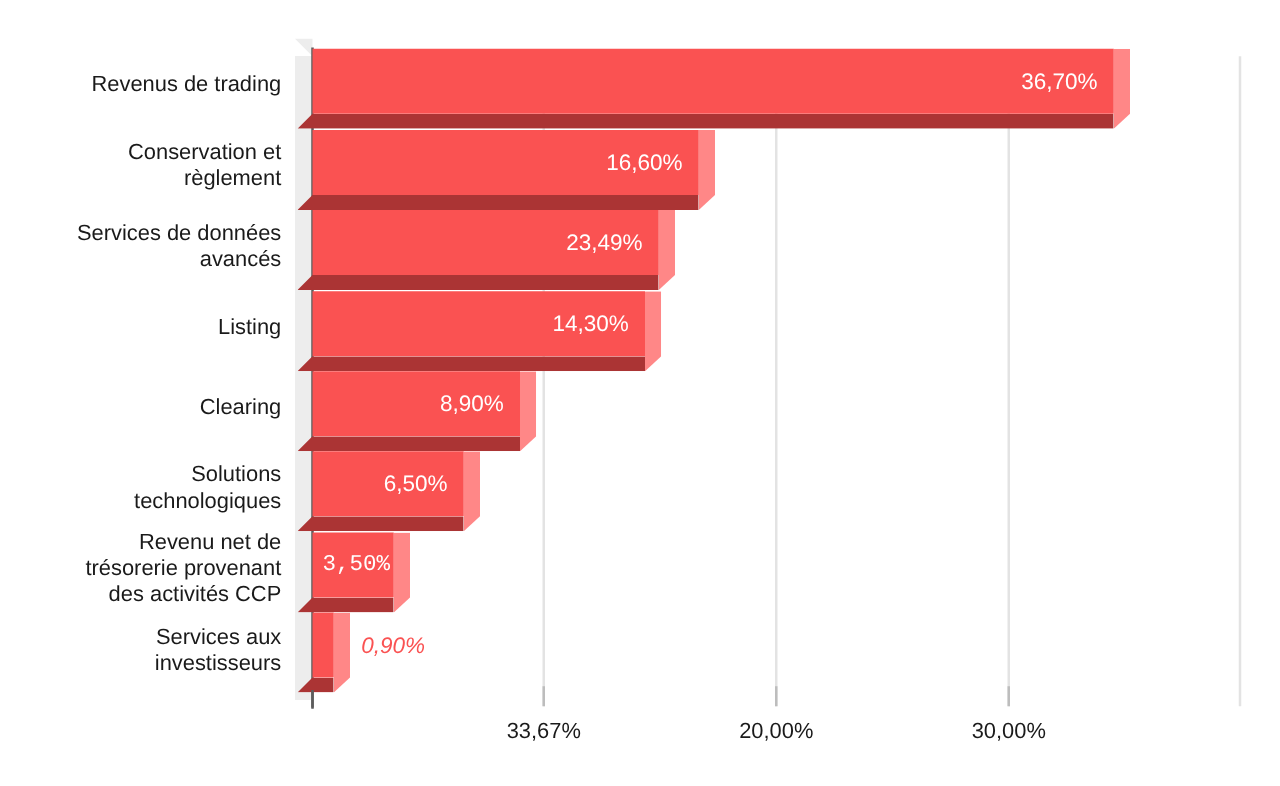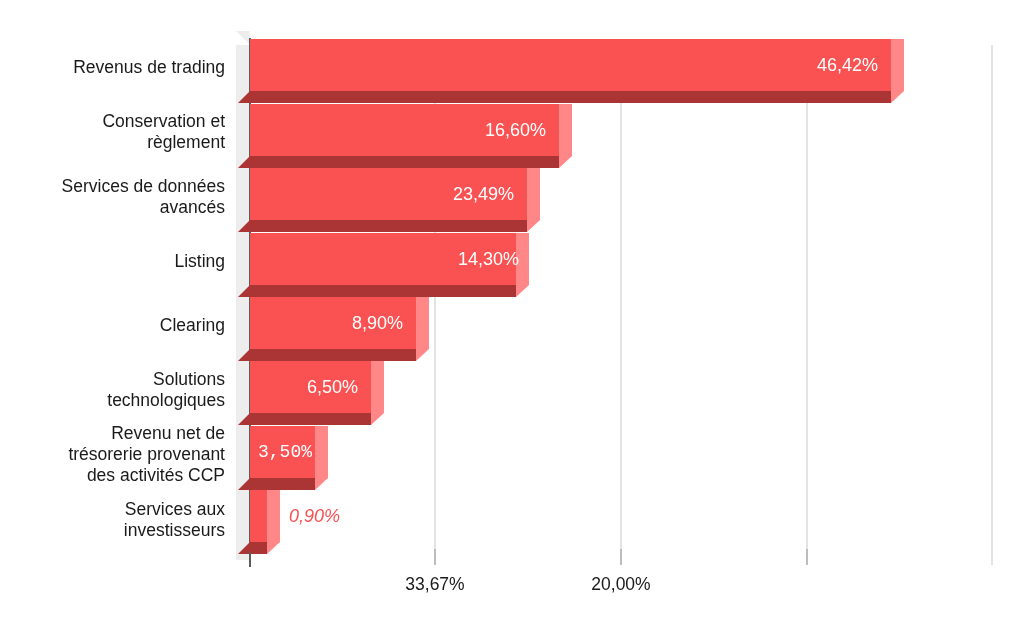--- a/index.html
+++ b/index.html
@@ -149,42 +149,42 @@
   <div class="cat-label" style="top:423px;">Revenu net de
 trésorerie provenant
 des activités CCP</div>
   <div class="cat-label" style="top:499px;">Services aux
 investisseurs</div>
 
   <div class="bar-group" style="left:250px; top:39px; width:641px;">
     <div class="bar-bottom" style="width:653px;"></div>
     <div class="bar-cap" style="left:641px;"></div>
     <div class="bar-front" style="width:641px;"></div>
-    <div class="bar-value" style="left:0; width:628px; text-align:right;">46,42%</div>
+    <div class="bar-value" style="left:0; width:628px; text-align:right;">36,70%</div>
   </div>
 
   <div class="bar-group" style="left:250px; top:104px; width:309px;">
     <div class="bar-bottom" style="width:321px;"></div>
     <div class="bar-cap" style="left:309px;"></div>
     <div class="bar-front" style="width:309px;"></div>
     <div class="bar-value" style="left:0; width:296px; text-align:right;">16,60%</div>
   </div>
 
   <div class="bar-group" style="left:250px; top:168px; width:277px;">
     <div class="bar-bottom" style="width:289px;"></div>
     <div class="bar-cap" style="left:277px;"></div>
     <div class="bar-front" style="width:277px;"></div>
     <div class="bar-value" style="left:0; width:264px; text-align:right;">23,49%</div>
   </div>
 
   <div class="bar-group" style="left:250px; top:233px; width:266px;">
     <div class="bar-bottom" style="width:278px;"></div>
     <div class="bar-cap" style="left:266px;"></div>
     <div class="bar-front" style="width:266px;"></div>
-    <div class="bar-value" style="left:0; width:253px; text-align:right;margin-left:16px;">14,30%</div>
+    <div class="bar-value" style="left:0; width:253px; text-align:right;">14,30%</div>
   </div>
 
   <div class="bar-group" style="left:250px; top:297px; width:166px;">
     <div class="bar-bottom" style="width:178px;"></div>
     <div class="bar-cap" style="left:166px;"></div>
     <div class="bar-front" style="width:166px;"></div>
     <div class="bar-value" style="left:0; width:153px; text-align:right;">8,90%</div>
   </div>
 
   <div class="bar-group" style="left:250px; top:361px; width:121px;">
@@ -208,14 +208,15 @@
     <div class="bar-value outside" style="left:39px; text-align:left;font-style:italic;">0,90%</div>
   </div>
 
   <div class="xtick-mark origin" style="left:249px;"></div>
   <div class="xtick-mark" style="left:434px;"></div>
   <div class="xtick-mark" style="left:620px;"></div>
   <div class="xtick-mark" style="left:806px;"></div>
 
   <div class="xtick" style="left:365px;">33,67%</div>
   <div class="xtick" style="left:551px;">20,00%</div>
+  <div class="xtick" style="left:737px;">30,00%</div>
 
 </div>
 
 </body></html>

